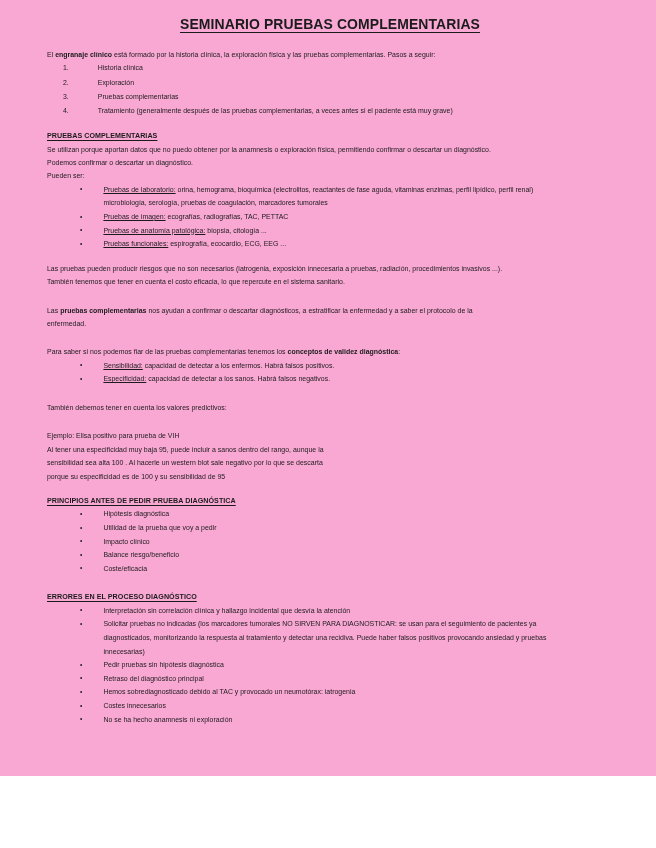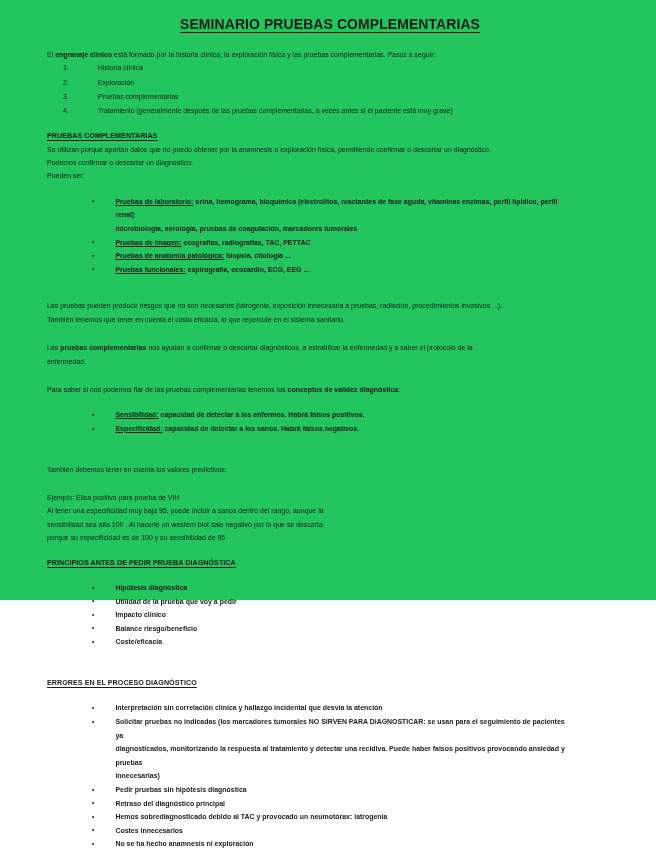--- a/index.html
+++ b/index.html
@@ -10,22 +10,22 @@
   body {
     width: 656px;
     height: 848px;
     font-family: "Liberation Sans", "DejaVu Sans", sans-serif;
     color: #1b1b1b;
     overflow: hidden;
   }
   .page {
     position: relative;
     width: 656px;
-    height: 600px;
-    background: #22c55e;
+    height: 776px;
+    background: #f9a8d4;
     padding: 0;
     box-sizing: border-box;
   }
   .content {
     position: absolute;
     left: 47px;
     top: 16px;
     width: 566px;
   }
   
@@ -77,24 +77,23 @@
     transform: scaleX(0.94);
     transform-origin: left top;
   }
   ol.num-list li .num {
     position: absolute;
     left: 17px;
     top: 0;
   }
 
   ul.bul-list {
-    margin: 12px;
+    margin: 0;
     padding: 0;
     list-style: none;
-    font-weight: bold;
   }
   ul.bul-list li {
     position: relative;
     font-size: 7.4px;
     line-height: 13.6px;
     padding-left: 60px;
     transform: scaleX(0.94);
     transform-origin: left top;
   }
   ul.bul-list li .bullet {

